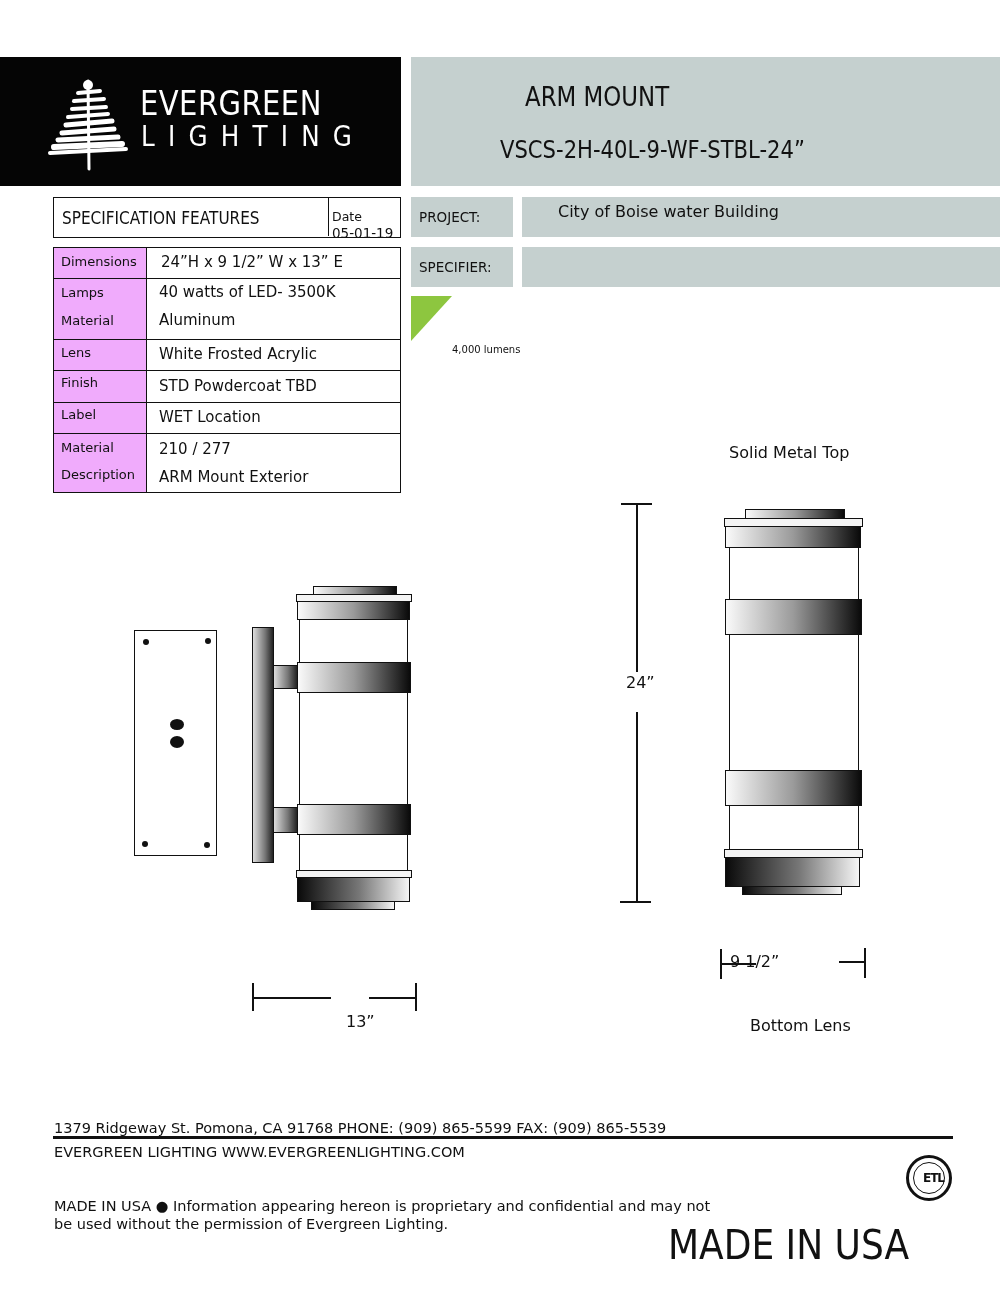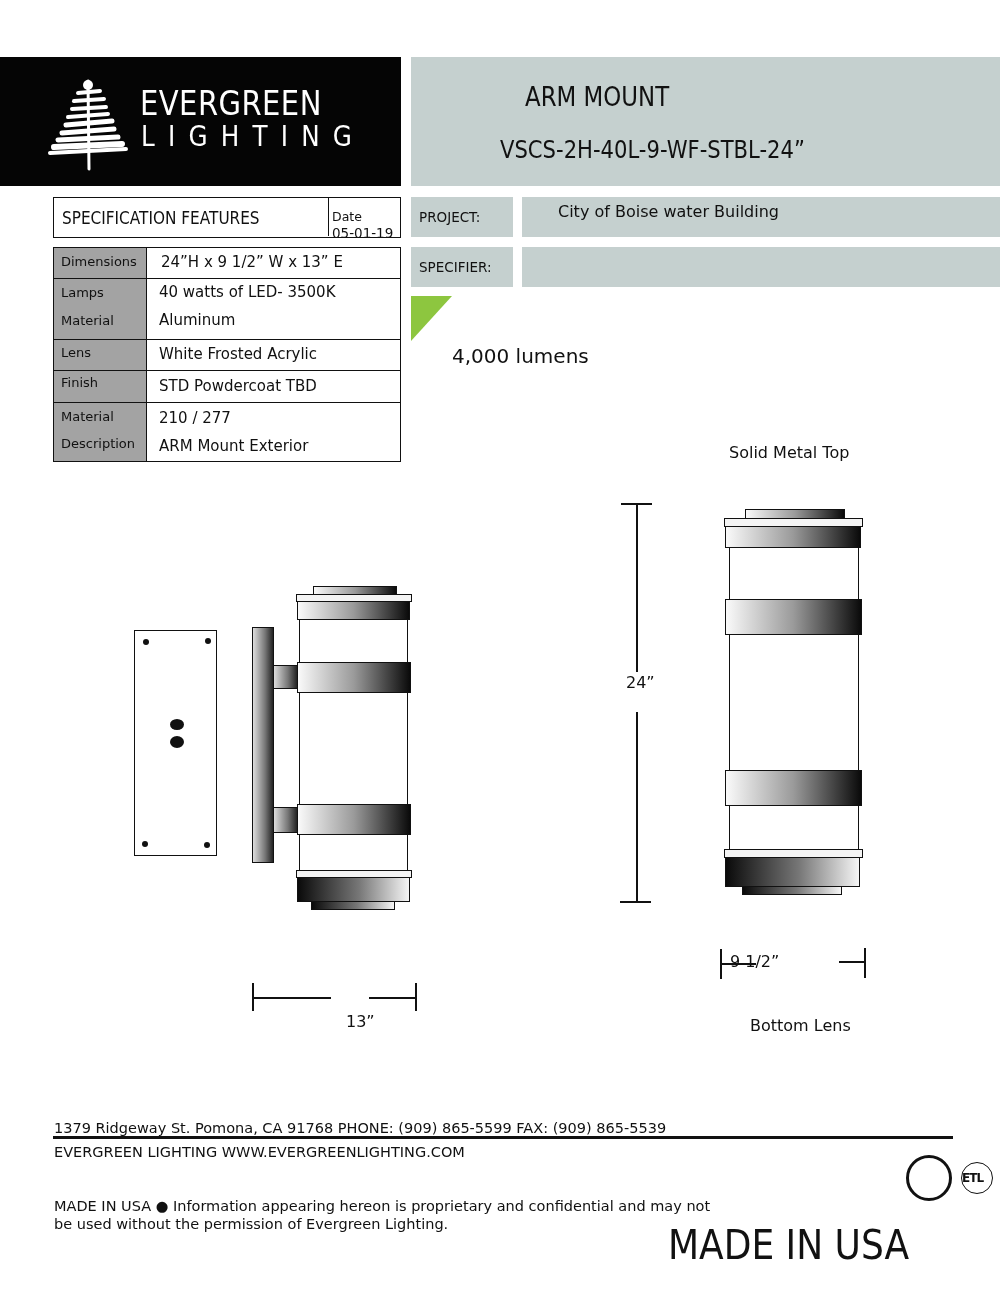--- a/index.html
+++ b/index.html
@@ -18,47 +18,47 @@
   
   .spec-head { left: 53px; top: 197px; width: 348px; height: 41px; border: 1.5px solid #111; }
   .spec-head .lbl { position: absolute; left: 8px; top: 10px; font-size: 17px; transform: scaleX(0.9); transform-origin: left; }
   .spec-head .date-cell { position: absolute; left: 274px; top: 0; width: 72px; height: 38px; border-left: 1.5px solid #111; padding-left: 3px; }
   .date-cell .d1 { font-size: 12.5px; line-height: 16px; margin-top: 11px; }
   .date-cell .d2 { font-size: 13.5px; line-height: 17px; }
 
   
   .spec-table { left: 53px; top: 247px; width: 348px; border-collapse: collapse; }
   .spec-table td { border: 1.5px solid #111; vertical-align: top; }
-  .spec-table td.k { width: 93px; background: #a3a3a3; font-size: 13px; padding-left: 7px; }
+  .spec-table td.k { width: 93px; background: #f0abfc; font-size: 13px; padding-left: 7px; }
   .spec-table td.v { font-size: 15px; padding-left: 12px; }
   .spec-table .line { display: block; }
 
   
   .p-lbl { left: 411px; width: 102px; height: 40px; background: #c5d0cf; font-size: 13.5px; padding: 12px 0 0 8px; }
   .p-val { left: 522px; width: 478px; height: 40px; background: #c5d0cf; font-size: 16px; padding: 5px 0 0 36px; }
   .triangle { left: 411px; top: 296px; width: 0; height: 0; border-top: 45px solid #8dc63f; border-right: 41px solid transparent; }
-  .lumens { left: 452px; top: 344px; font-size: 20px; }
+  .lumens { left: 452px; top: 344px; font-size: 10px; }
 
   .caption { font-size: 16px; }
 
   
   .plate { left: 134px; top: 630px; width: 83px; height: 226px; border: 1.5px solid #111; background: #fff; }
   .dot { position: absolute; background: #111; border-radius: 50%; }
 
   .grad-lr { background: linear-gradient(to right, #fafafa 0%, #9a9a9a 50%, #0a0a0a 100%); }
   .grad-rl { background: linear-gradient(to right, #0a0a0a 0%, #777 55%, #f5f5f5 100%); }
   .grad-stem { background: linear-gradient(to right, #ddd 0%, #777 60%, #222 100%); }
   .part { position: absolute; border: 1.5px solid #111; }
 
   
   .foot-rule { left: 53px; top: 1136px; width: 900px; height: 3px; background: #111; }
   .foot { font-size: 14.5px; left: 54px; }
   .made-big { left: 668px; top: 1222px; font-size: 40px; transform: scaleX(0.9); transform-origin: left; }
   .etl { left: 906px; top: 1155px; width: 46px; height: 46px; border: 3px solid #111; border-radius: 50%; }
-  .etl-inner { position: absolute; left: 4px; top: 4px; width: 32px; height: 32px; border-radius: 50%; border: 1.5px solid #111; font-size: 12px; font-weight: bold; text-align: left; line-height: 30px; letter-spacing: -1px; margin-left: 48px; }
+  .etl-inner { position: absolute; left: 4px; top: 4px; width: 32px; height: 32px; border-radius: 50%; border: 1.5px solid #111; font-size: 12px; font-weight: bold; text-align: right; line-height: 30px; letter-spacing: -1px; }
 </style>
 </head>
 <body>
 
 <div class="abs logo-box">
   <svg style="position:absolute;left:48px;top:20px" width="82" height="96" viewBox="0 0 82 96">
     <g stroke="#fff" stroke-linecap="round" fill="none">
       <line x1="40" y1="4" x2="41" y2="92" stroke-width="3"></line>
       <circle cx="40" cy="8" r="5" fill="#fff" stroke="none"></circle>
       <path d="M30 16 L52 14" stroke-width="4"></path>
@@ -117,20 +117,28 @@
         </td>
   </tr>
   <tr style="height:32px">
     <td class="k">
           <span class="line" style="padding-top:4px">Finish</span>
         </td>
     <td class="v">
           <span class="line" style="padding-top:6px">STD Powdercoat TBD</span>
         </td>
   </tr>
+  <tr style="height:31px">
+    <td class="k">
+          <span class="line" style="padding-top:4px">Label</span>
+        </td>
+    <td class="v">
+          <span class="line" style="padding-top:5px">WET Location</span>
+        </td>
+  </tr>
   <tr style="height:59px">
     <td class="k">
       <span class="line" style="padding-top:6px">Material</span>
       <span class="line" style="padding-top:12px">Description</span>
     </td>
     <td class="v">
       <span class="line" style="padding-top:6px">210 / 277</span>
       <span class="line" style="padding-top:10px">ARM Mount Exterior</span>
     </td>
   </tr>

